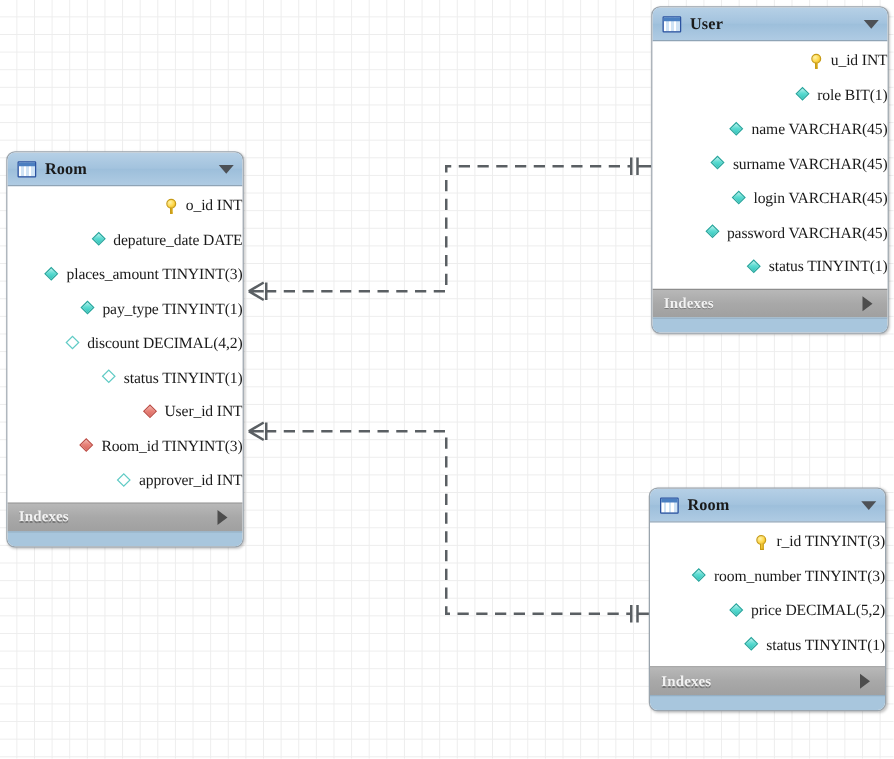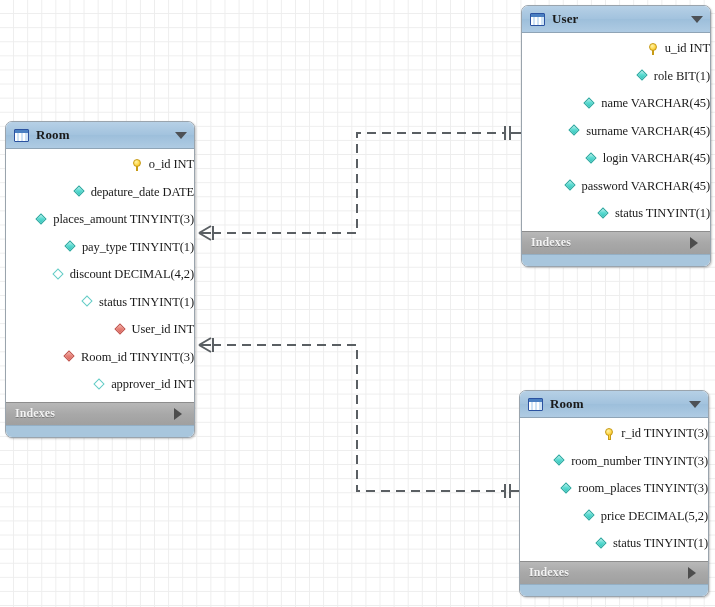--- a/index.html
+++ b/index.html
@@ -326,24 +326,20 @@
           <div class="col-row">
             <span class="ic ic-key"></span>
             <span class="col-label">r_id TINYINT(3)</span>
           </div>
           <div class="col-row">
             <span class="ic ic-diamond ic-diamond-filled"></span>
             <span class="col-label">room_number TINYINT(3)</span>
           </div>
           <div class="col-row">
             <span class="ic ic-diamond ic-diamond-filled"></span>
-            <span class="col-label">room_places TINYINT(3)</span>
-          </div>
-          <div class="col-row">
-            <span class="ic ic-diamond ic-diamond-filled"></span>
             <span class="col-label">price DECIMAL(5,2)</span>
           </div>
           <div class="col-row">
             <span class="ic ic-diamond ic-diamond-filled"></span>
             <span class="col-label">status TINYINT(1)</span>
           </div>
         </div>
         <div class="idx-bar">
           <span class="idx-label">Indexes</span>
           <span class="hdr-spacer"></span>

